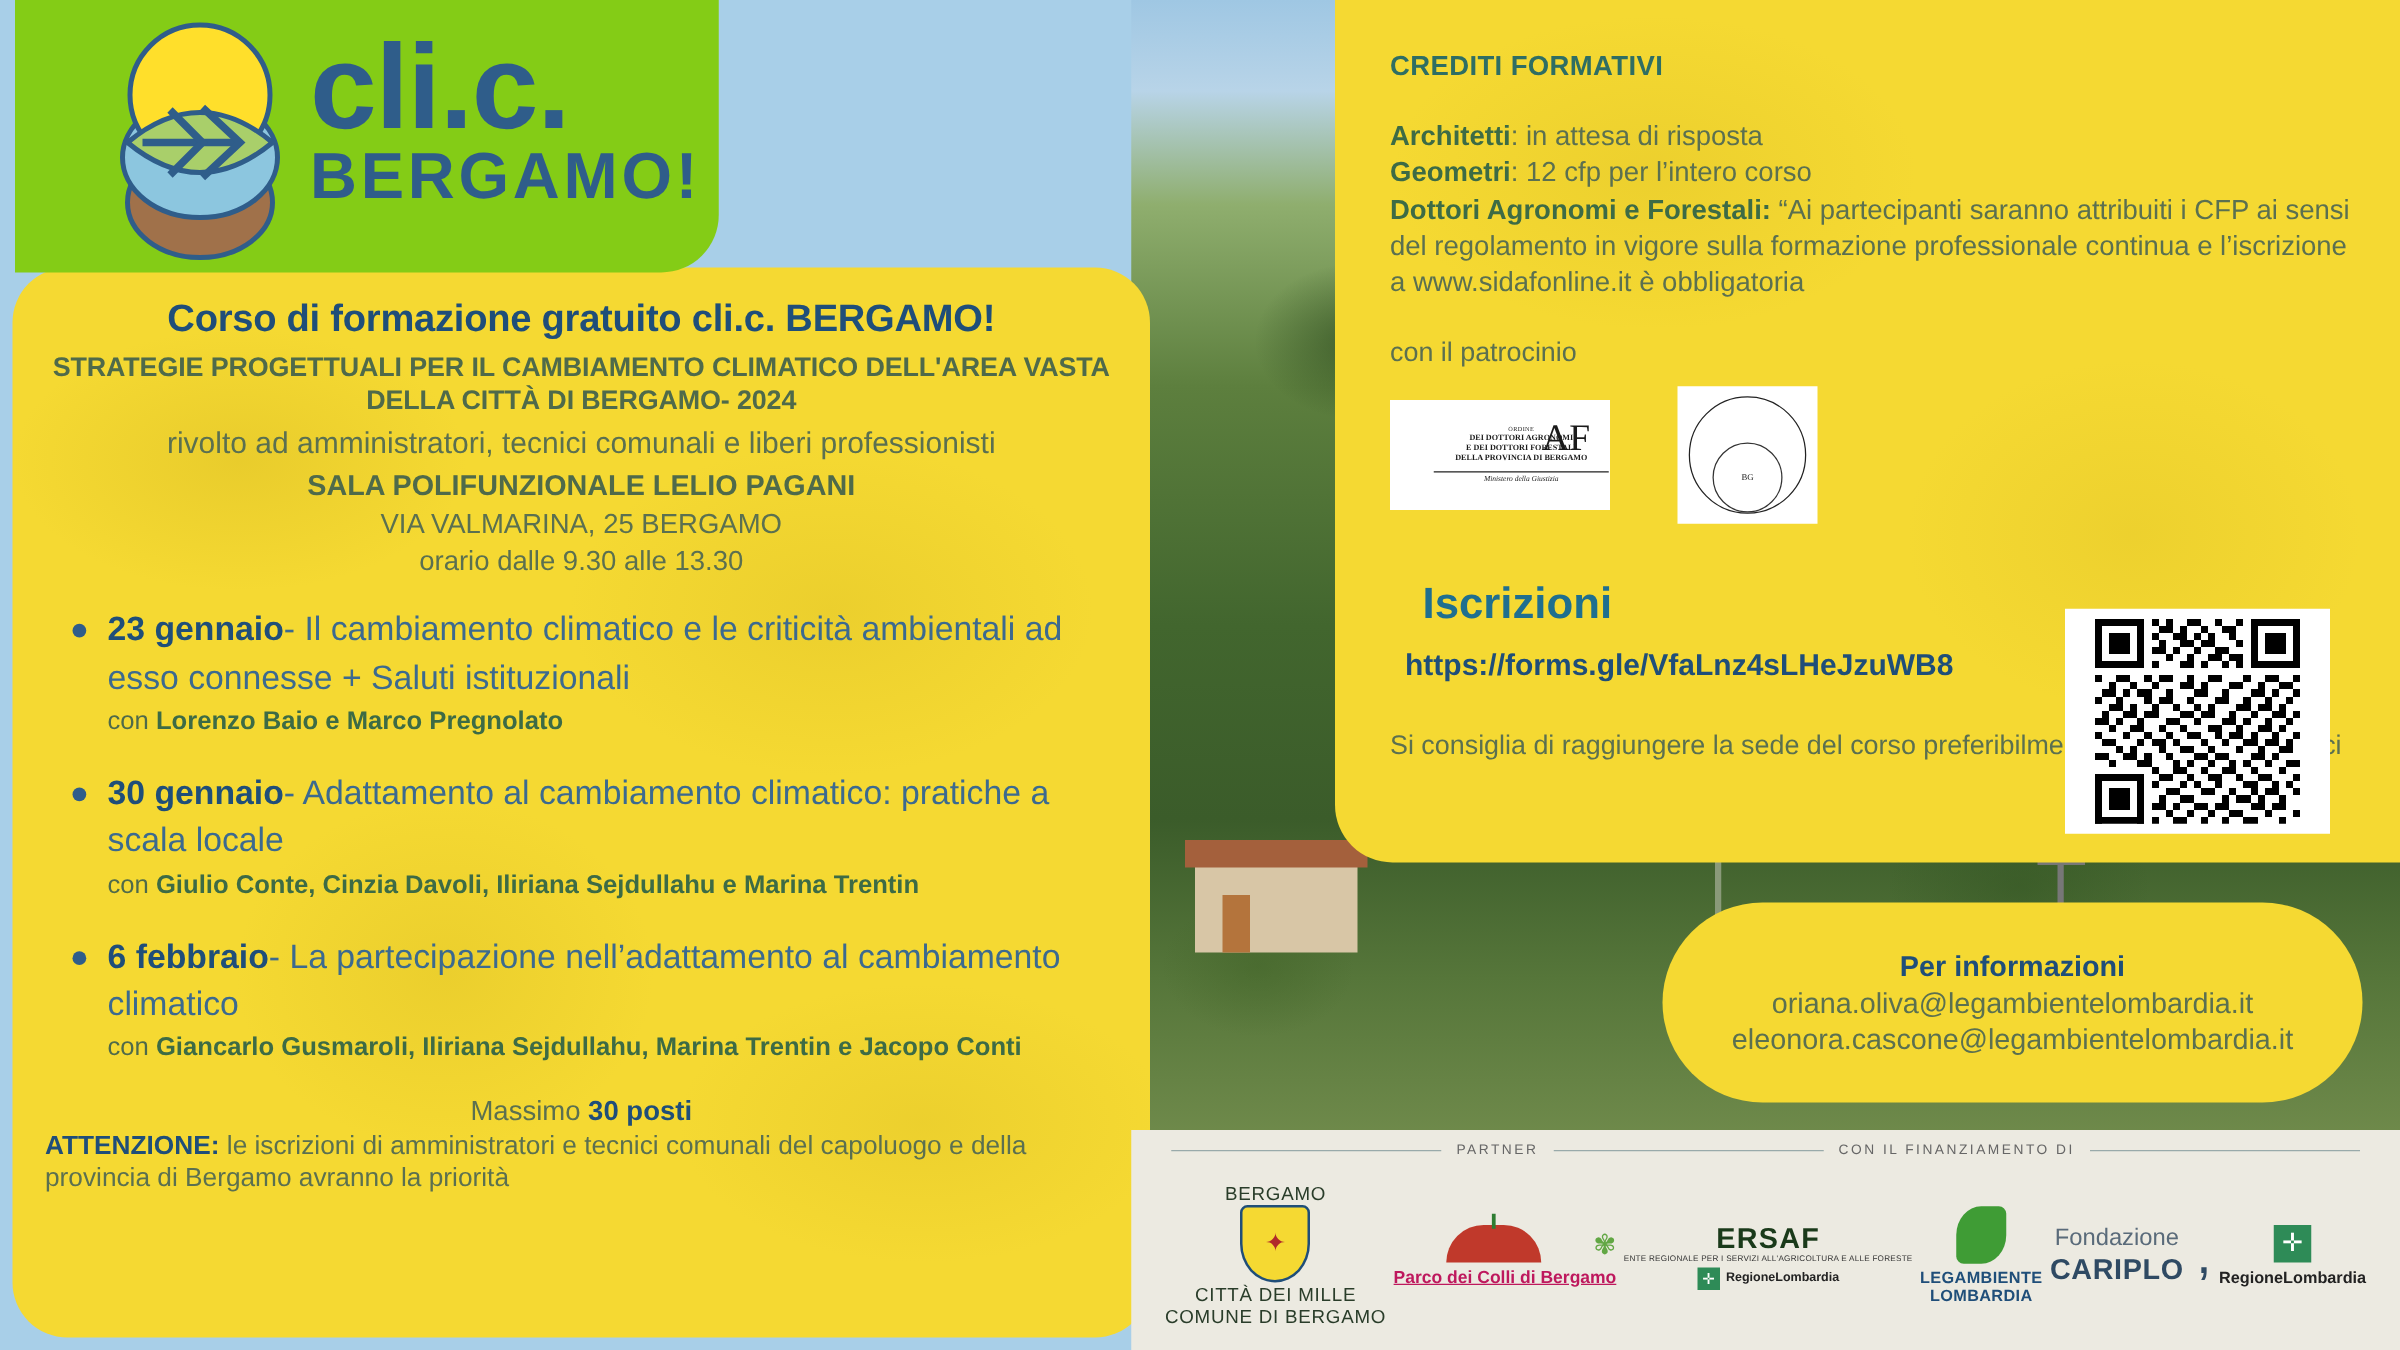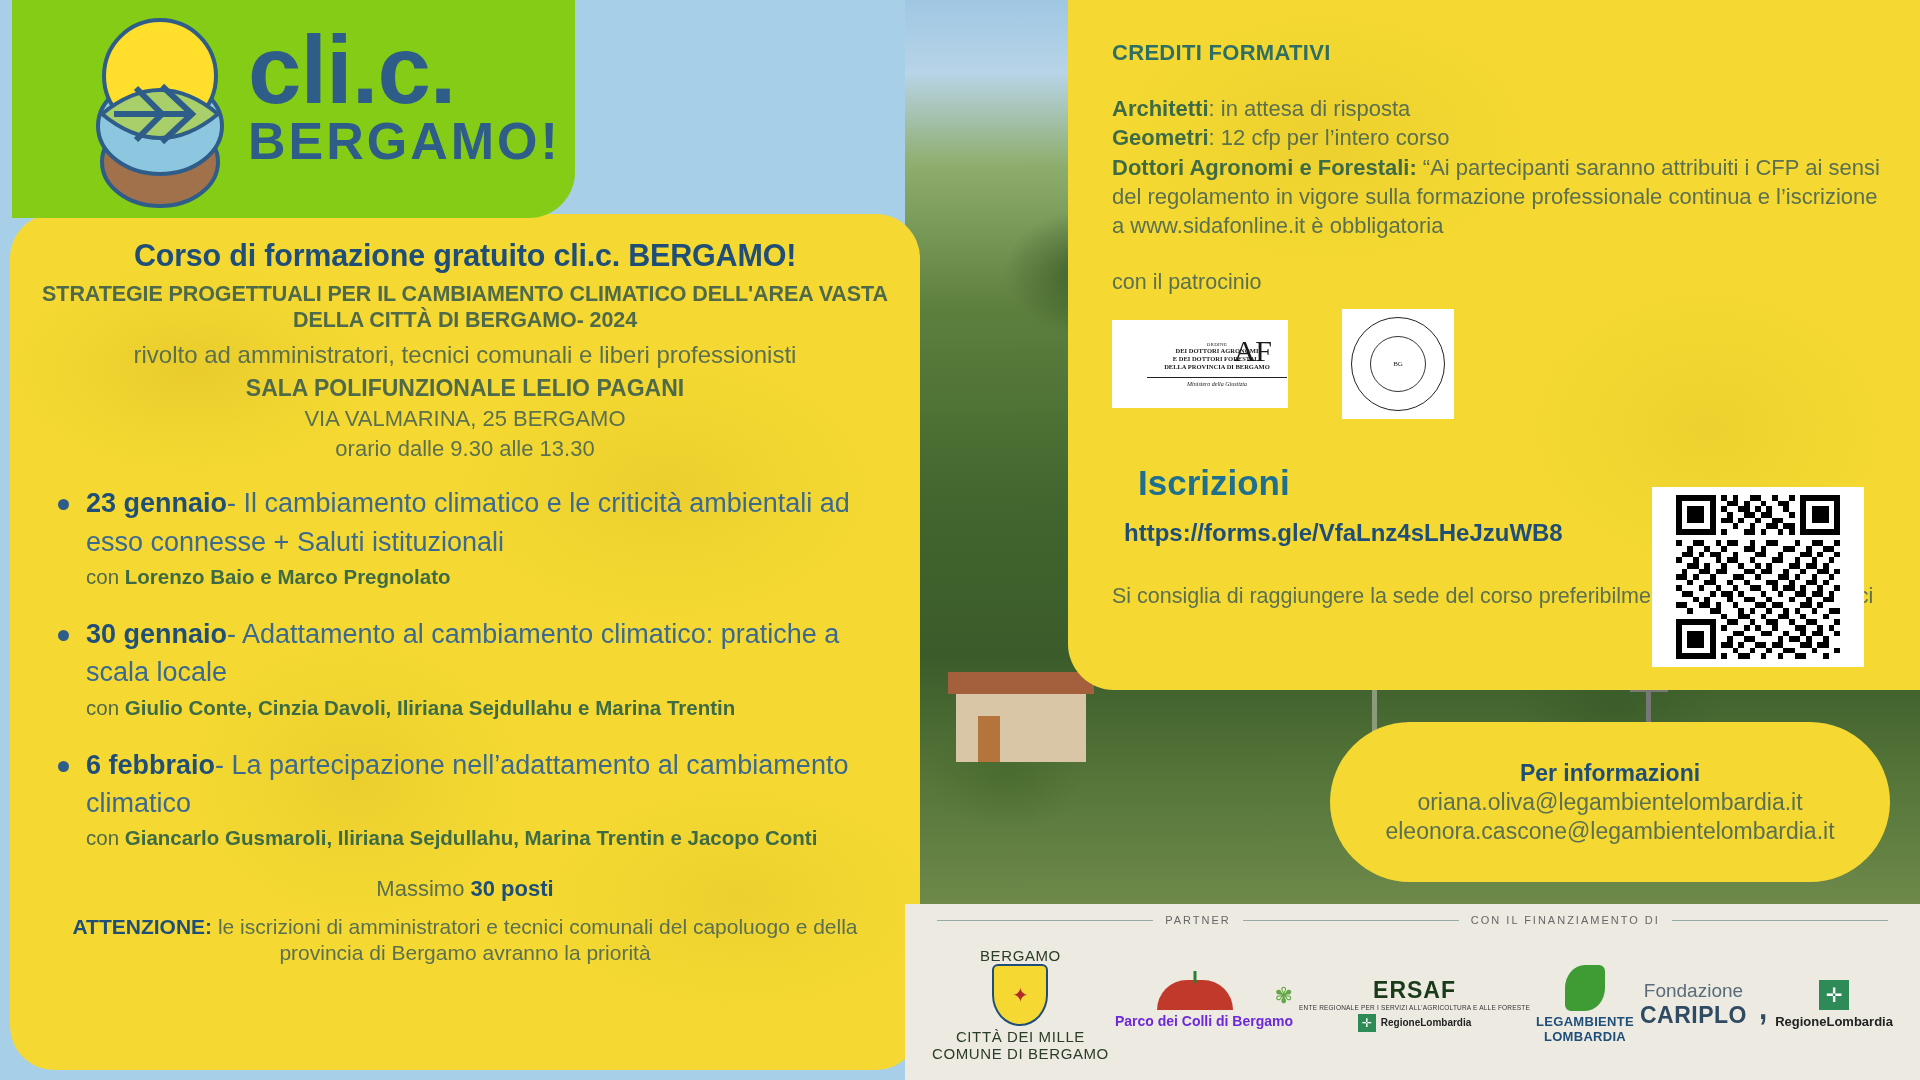--- a/index.html
+++ b/index.html
@@ -159,22 +159,22 @@
     padding-left: 44px; margin-top: 4px;
   }
   .s-speakers b { color: #3d6b45; font-weight: 800; }
 
   .seats {
     text-align: center; color: #5b7050;
     font-size: 22px; margin-top: 10px;
   }
   .seats b { color: #1f4e79; font-weight: 800; }
   .warning {
-    text-align: center; color: #5b7050;
-    font-size: 21px; line-height: 1.2; margin-top: 12px;
+    color: #5b7050;
+    font-size: 21px; line-height: 1.2; margin-top: 2px;
   }
   .warning b { color: #1f4e79; font-weight: 800; }
 
   
   .right-panel {
     position: absolute; left: 1068px; top: 0;
     width: 852px; height: 690px;
     background: #f5d932;
     border-bottom-left-radius: 46px;
     z-index: 5;
@@ -219,21 +219,21 @@
     font-size: 30px; font-family: "Liberation Serif", serif;
   }
   .logo-box-geom {
     width: 112px; height: 110px; background: #fff;
     position: relative; display: flex;
     align-items: center; justify-content: center;
   }
   .seal {
     width: 94px; height: 94px; border-radius: 50%;
     border: 1.5px solid #222; position: relative;
-    display: flex; align-items: center; justify-content: center;
+    display: flex; align-items: flex-end; justify-content: center;
   }
   .seal-inner {
     width: 56px; height: 56px; border-radius: 50%;
     border: 1px solid #333;
     font-family: "Liberation Serif", serif;
     font-size: 7px; text-align: center; color: #222;
     display: flex; align-items: center; justify-content: center;
     line-height: 1.25;
   }
 
@@ -308,21 +308,21 @@
   .colli-hill {
     width: 76px; height: 30px; margin: 0 auto 3px;
     background: #c0392b; border-radius: 44px 44px 0 0;
     position: relative;
   }
   .colli-hill:after {
     content: ""; position: absolute; left: 50%; top: -9px;
     transform: translateX(-50%);
     width: 3px; height: 12px; background: #2e7d32;
   }
-  .colli-txt { font-size: 14px; font-weight: bold; color: #6d28d9; }
+  .colli-txt { font-size: 14px; font-weight: bold; color: #be185d; text-decoration: underline; }
   .leaf-green { color: #62a744; font-size: 22px; }
 
   .ersaf-txt { font-size: 23px; font-weight: bold; color: #1a3a1a; letter-spacing: 1px; }
   .ersaf-sub { font-size: 6.5px; color: #333; letter-spacing: .2px; }
   .rl-row { display: flex; align-items: center; gap: 5px; justify-content: center; margin-top: 3px; }
   .rl-sq { width: 18px; height: 18px; background: #2e8b57; color: #fff;
            font-size: 12px; display: flex; align-items: center; justify-content: center; }
   .rl-txt { font-size: 10px; font-weight: bold; color: #222; }
 
   .lega-leaf {

